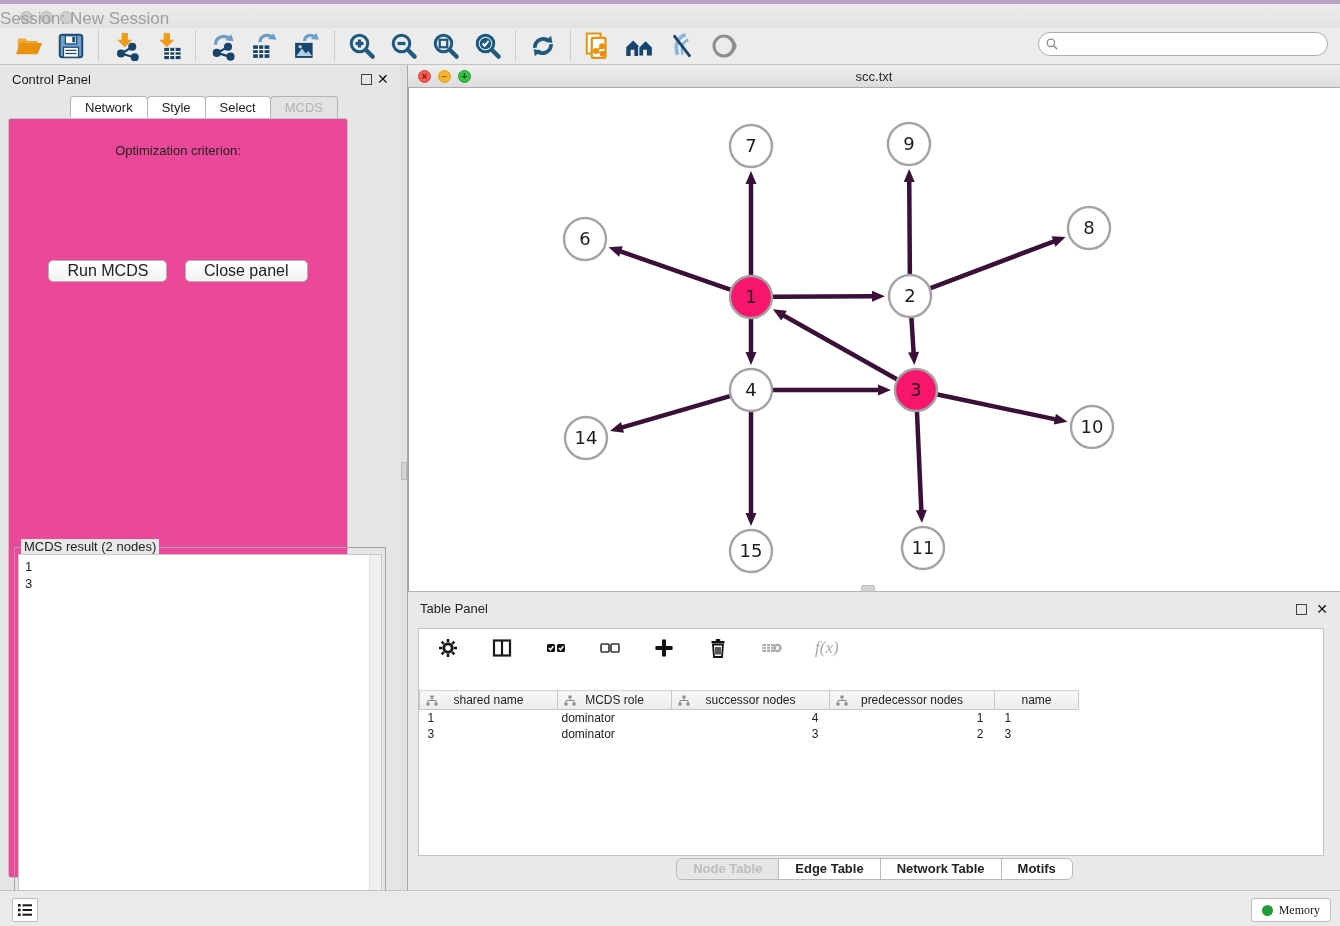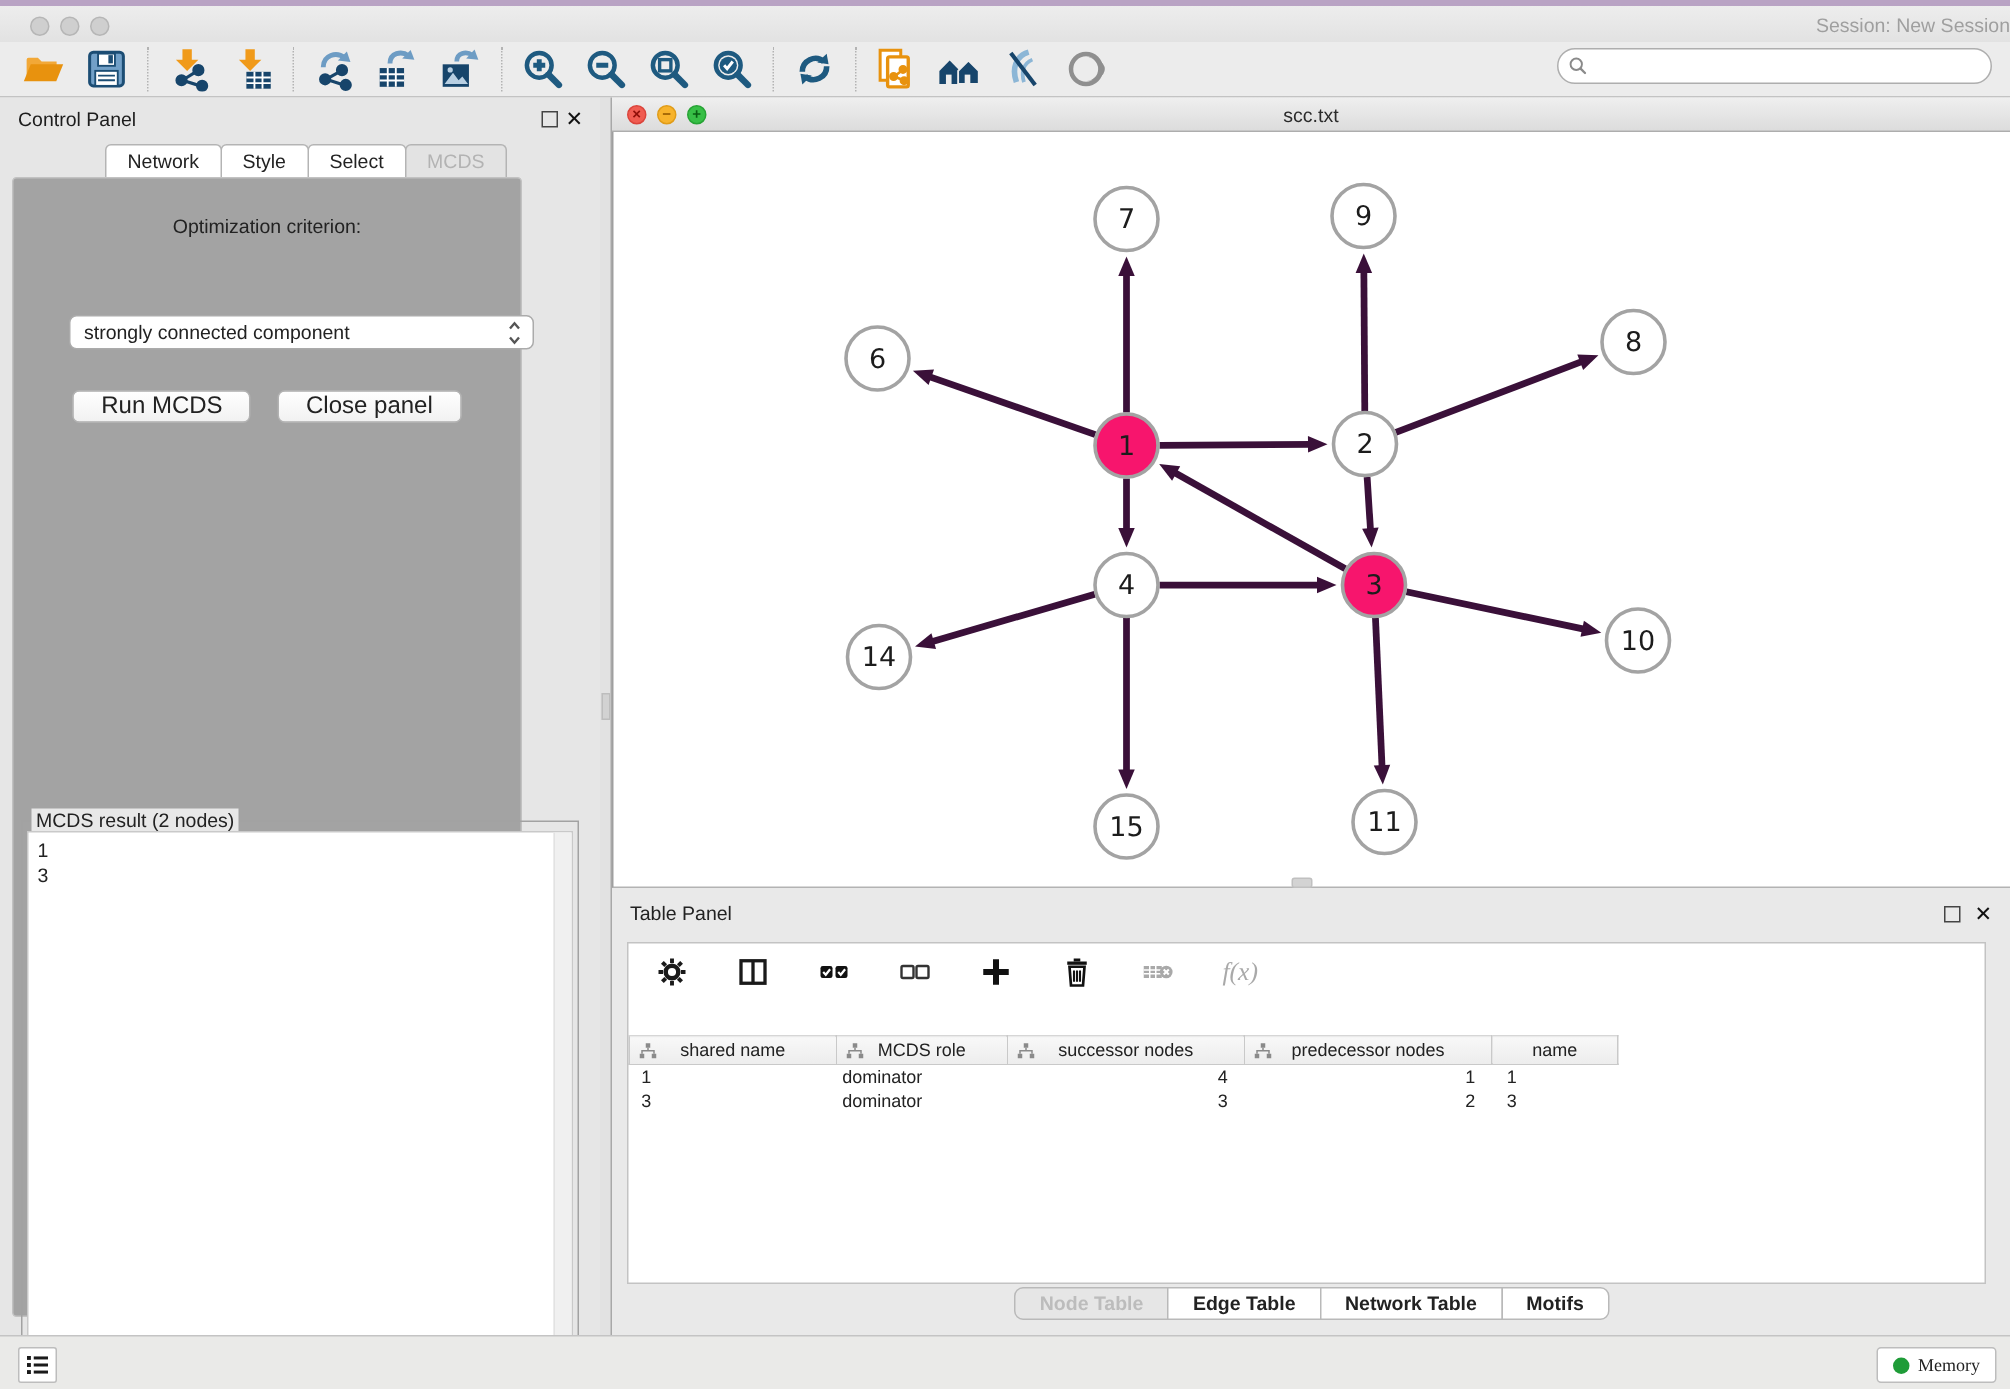--- a/index.html
+++ b/index.html
@@ -6,21 +6,21 @@
   html,body { width:1340px; height:926px; }
   body { font-family:"Liberation Sans","DejaVu Sans",sans-serif; font-size:13px; color:#222;
          background:#e6e6e6; position:relative; overflow:hidden; }
 
   
   .top-strip { position:absolute; left:0; top:0; width:1340px; height:4px; background:#b9a3c4; }
   .titlebar { position:absolute; left:0; top:4px; width:1340px; height:24px;
               background:linear-gradient(#ededed,#e2e2e2); }
   .traffic-inactive { position:absolute; top:7px; width:13px; height:13px; border-radius:50%;
               background:#cfcfcf; border:1px solid #b6b6b6; }
-  .win-title { position:absolute; top:5px; left:0; width:100%; text-align:right; color:#9f9f9f; font-size:13px; }
+  .win-title { position:absolute; top:5px; left:0; width:100%; text-align:left; color:#9f9f9f; font-size:17px; }
 
   .toolbar { position:absolute; left:0; top:28px; width:1340px; height:37px; background:#ececec;
              border-bottom:1px solid #c3c3c3; display:flex; align-items:center; padding-left:8px; }
   .tb-icon { width:30px; height:30px; margin:0 6px; flex:0 0 auto; }
   .tb-sep { width:1px; height:30px; margin:0 6px; border-left:1px dotted #b3b3b3; flex:0 0 auto; }
   .search-wrap { position:absolute; right:12px; top:4px; width:290px; height:24px; background:#fff;
                  border:1px solid #aeaeae; border-radius:12px; display:flex; align-items:center; padding-left:6px; }
   .search-wrap input { border:none; outline:none; flex:1; height:20px; font-size:12px; background:transparent; }
 
   
@@ -28,21 +28,21 @@
   .panel-title-row { position:absolute; left:0; top:0; width:100%; height:28px; }
   .panel-title { position:absolute; left:12px; top:7px; font-size:13px; color:#1d1d1d; }
   .float-icon { position:absolute; width:11px; height:11px; border:1.5px solid #444; top:9px; }
   .close-icon { position:absolute; top:6px; font-weight:bold; font-size:14px; color:#111; }
 
   .cp-tabs { position:absolute; left:70px; top:31px; height:32px; display:flex; }
   .tab { border:1px solid #b4b4b4; border-bottom:none; background:#fff; padding:0 14px;
          height:22px; line-height:21px; font-size:13px; border-radius:4px 4px 0 0; margin-right:-1px; }
   .tab.active { background:#e3e3e3; color:#b3b3b3; }
 
-  .cp-body { position:absolute; left:8px; top:53px; width:340px; height:760px; background:#a3a3a3;
+  .cp-body { position:absolute; left:8px; top:53px; width:340px; height:760px; background:#ec4899;
              border:1px solid #c2c2c2; border-radius:3px; }
   .opt-label { text-align:center; margin-top:24px; font-size:13px; }
   .select { position:absolute; left:37px; top:91px; width:310px; height:23px; background:#fff;
             border:1px solid #ababab; border-radius:5px; line-height:21px; padding-left:9px; font-size:13px; }
   .select .stepper { position:absolute; right:7px; top:2px; width:10px; height:18px; }
   .cp-buttons { position:absolute; left:0; top:125px; width:100%; text-align:center; }
   .btn { display:inline-block; background:linear-gradient(#ffffff,#f1f1f1); border:1px solid #b2b2b2;
          border-radius:5px; height:22px; line-height:20px; padding:0 18px; font-size:16px; margin:16px 7px; }
 
   .groupbox { position:absolute; left:5px; top:428px; width:372px; height:375px; border:1px solid #a2a2a2; }
@@ -255,27 +255,20 @@
     <div class="close-icon" style="left:377px">✕</div>
   </div>
   <div class="cp-tabs">
     <div class="tab">Network</div>
     <div class="tab">Style</div>
     <div class="tab">Select</div>
     <div class="tab active">MCDS</div>
   </div>
   <div class="cp-body">
     <div class="opt-label">Optimization criterion:</div>
-    <div class="select">
-      <span>strongly connected component</span>
-      <svg class="stepper" viewBox="0 0 10 18">
-        <polyline points="2,6 5,2.5 8,6" fill="none" stroke="#555" stroke-width="1.6"></polyline>
-        <polyline points="2,12 5,15.5 8,12" fill="none" stroke="#555" stroke-width="1.6"></polyline>
-      </svg>
-    </div>
     <div class="cp-buttons">
       <div class="btn">Run MCDS</div>
       <div class="btn">Close panel</div>
     </div>
     <div class="groupbox">
       <div class="groupbox-label">MCDS result (2 nodes)</div>
       <div class="result-area" id="result-area">
         <div class="result-scroll"></div>
       <div class="result-line">1</div>
           <div class="result-line">3</div>

